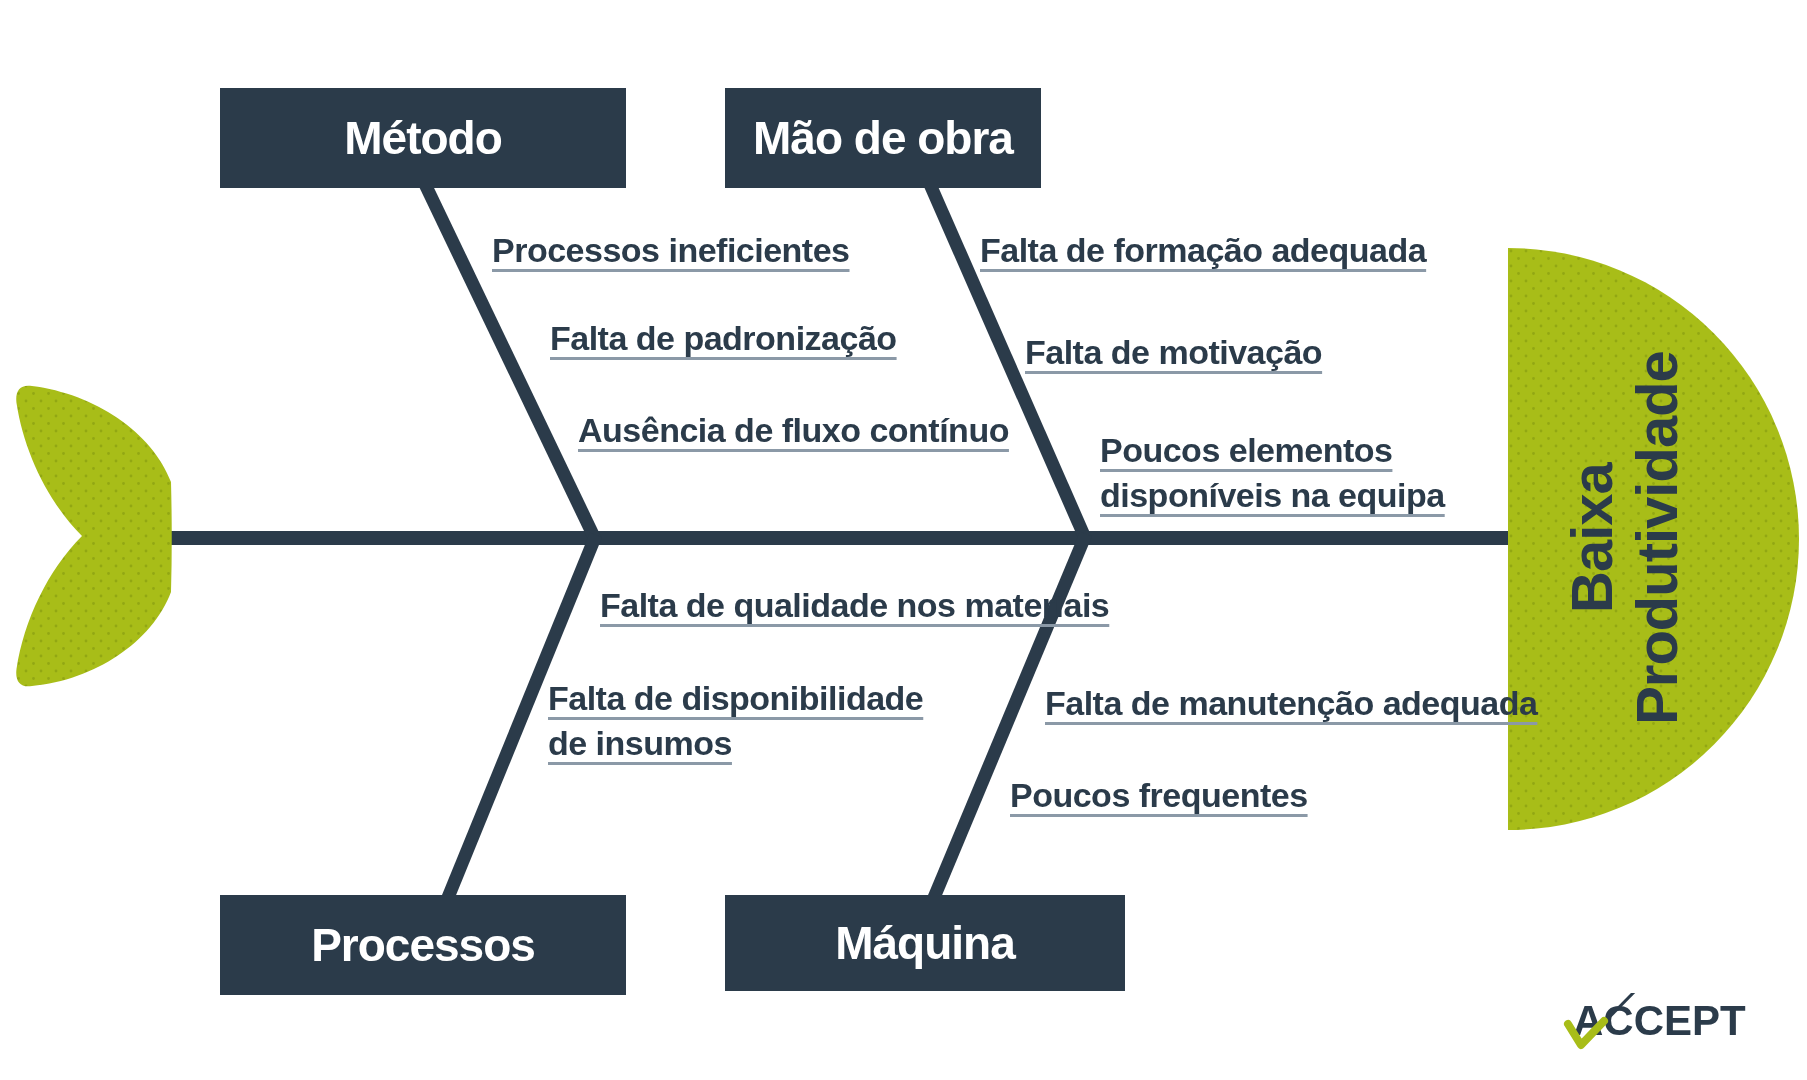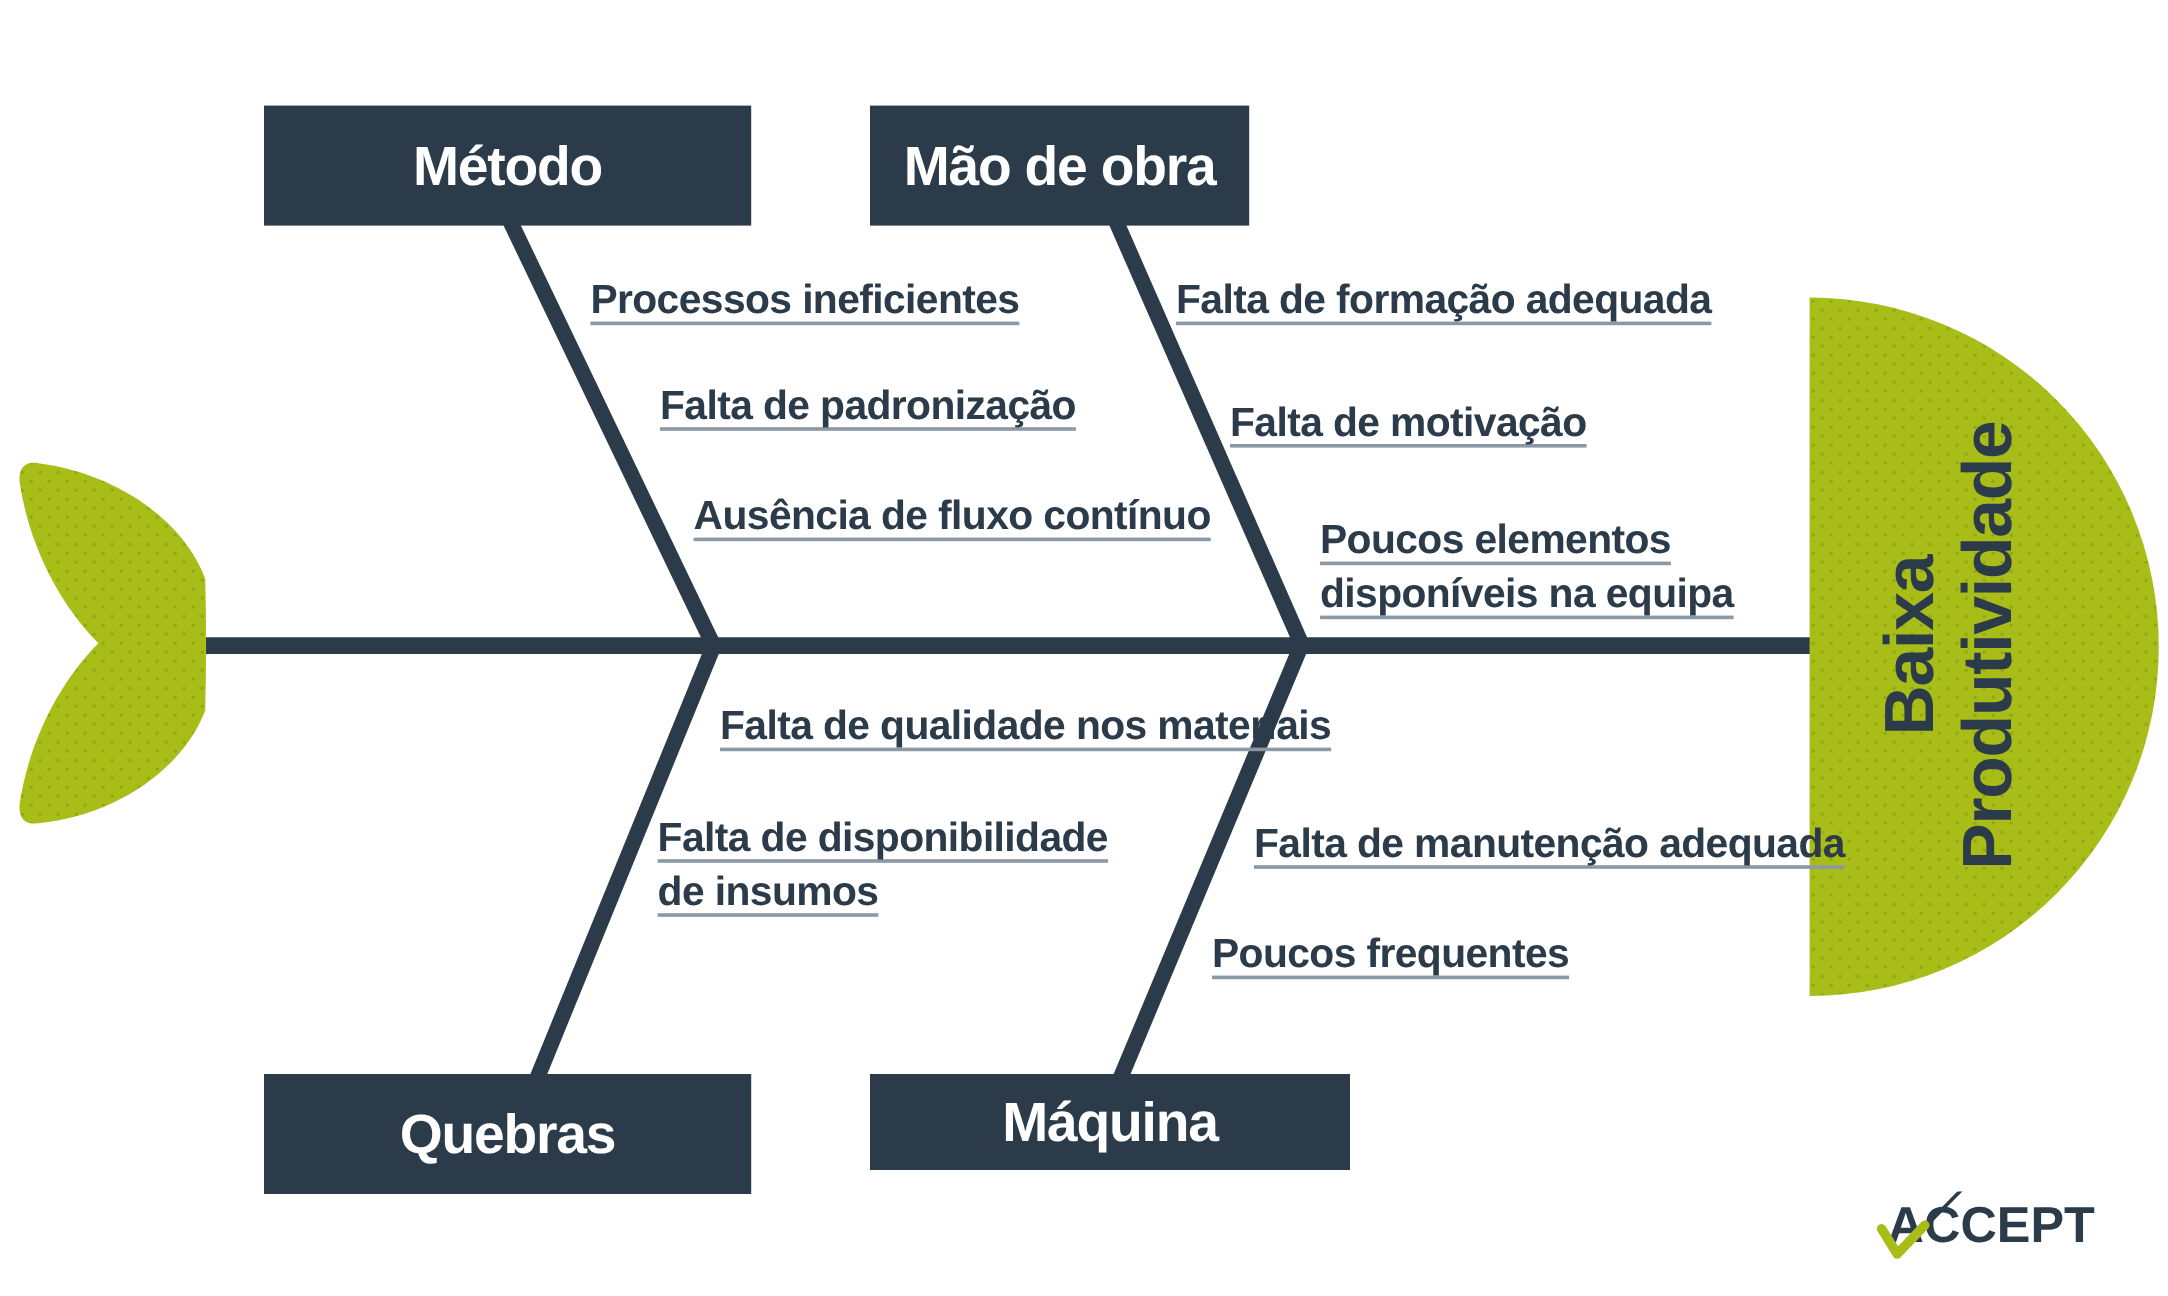--- a/index.html
+++ b/index.html
@@ -75,23 +75,23 @@
     <path fill="url(#dots)" d="M 1508 248 A 291 291 0 0 1 1508 830 L 1508 248 Z"></path>
   </svg>
 
   <div class="cat-box" style="left:220px;top:88px;width:406px;height:100px;">
     <span>Método</span>
   </div>
   <div class="cat-box" style="left:725px;top:88px;width:316px;height:100px;">
     <span>Mão de obra</span>
   </div>
   <div class="cat-box" style="left:220px;top:895px;width:406px;height:100px;">
-    <span>Quebras</span>
+    <span>Processos</span>
   </div>
-  <div class="cat-box" style="left:725px;top:895px;width:400px;height:80px;">
+  <div class="cat-box" style="left:725px;top:895px;width:400px;height:96px;">
     <span>Máquina</span>
   </div>
 
   <div class="cause" style="left:492px;top:228px;">Processos ineficientes</div>
   <div class="cause" style="left:550px;top:316px;">Falta de padronização</div>
   <div class="cause" style="left:578px;top:408px;">Ausência de fluxo contínuo</div>
 
   <div class="cause" style="left:980px;top:228px;">Falta de formação adequada</div>
   <div class="cause" style="left:1025px;top:330px;">Falta de motivação</div>
   <div class="cause" style="left:1100px;top:428px;">Poucos elementos

